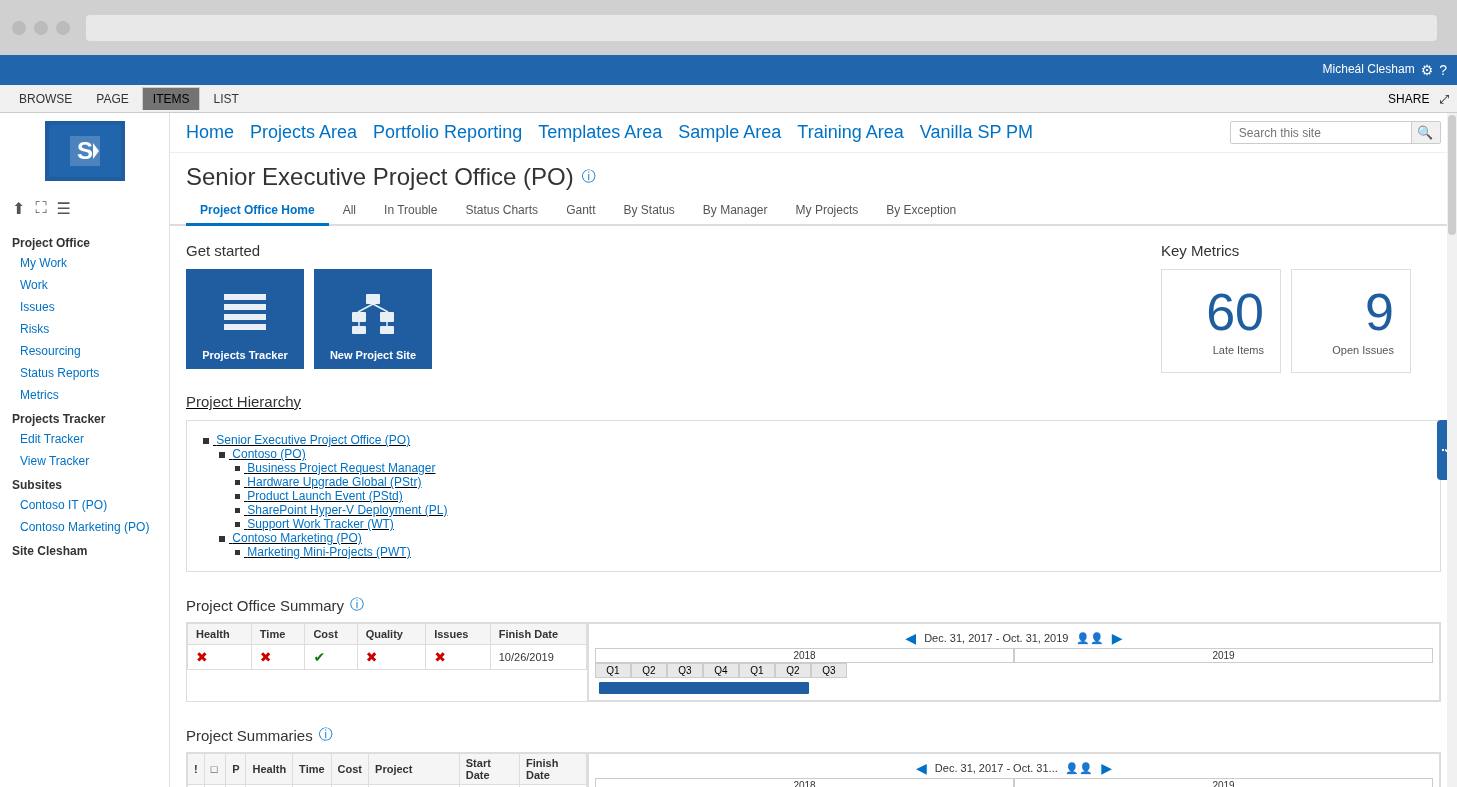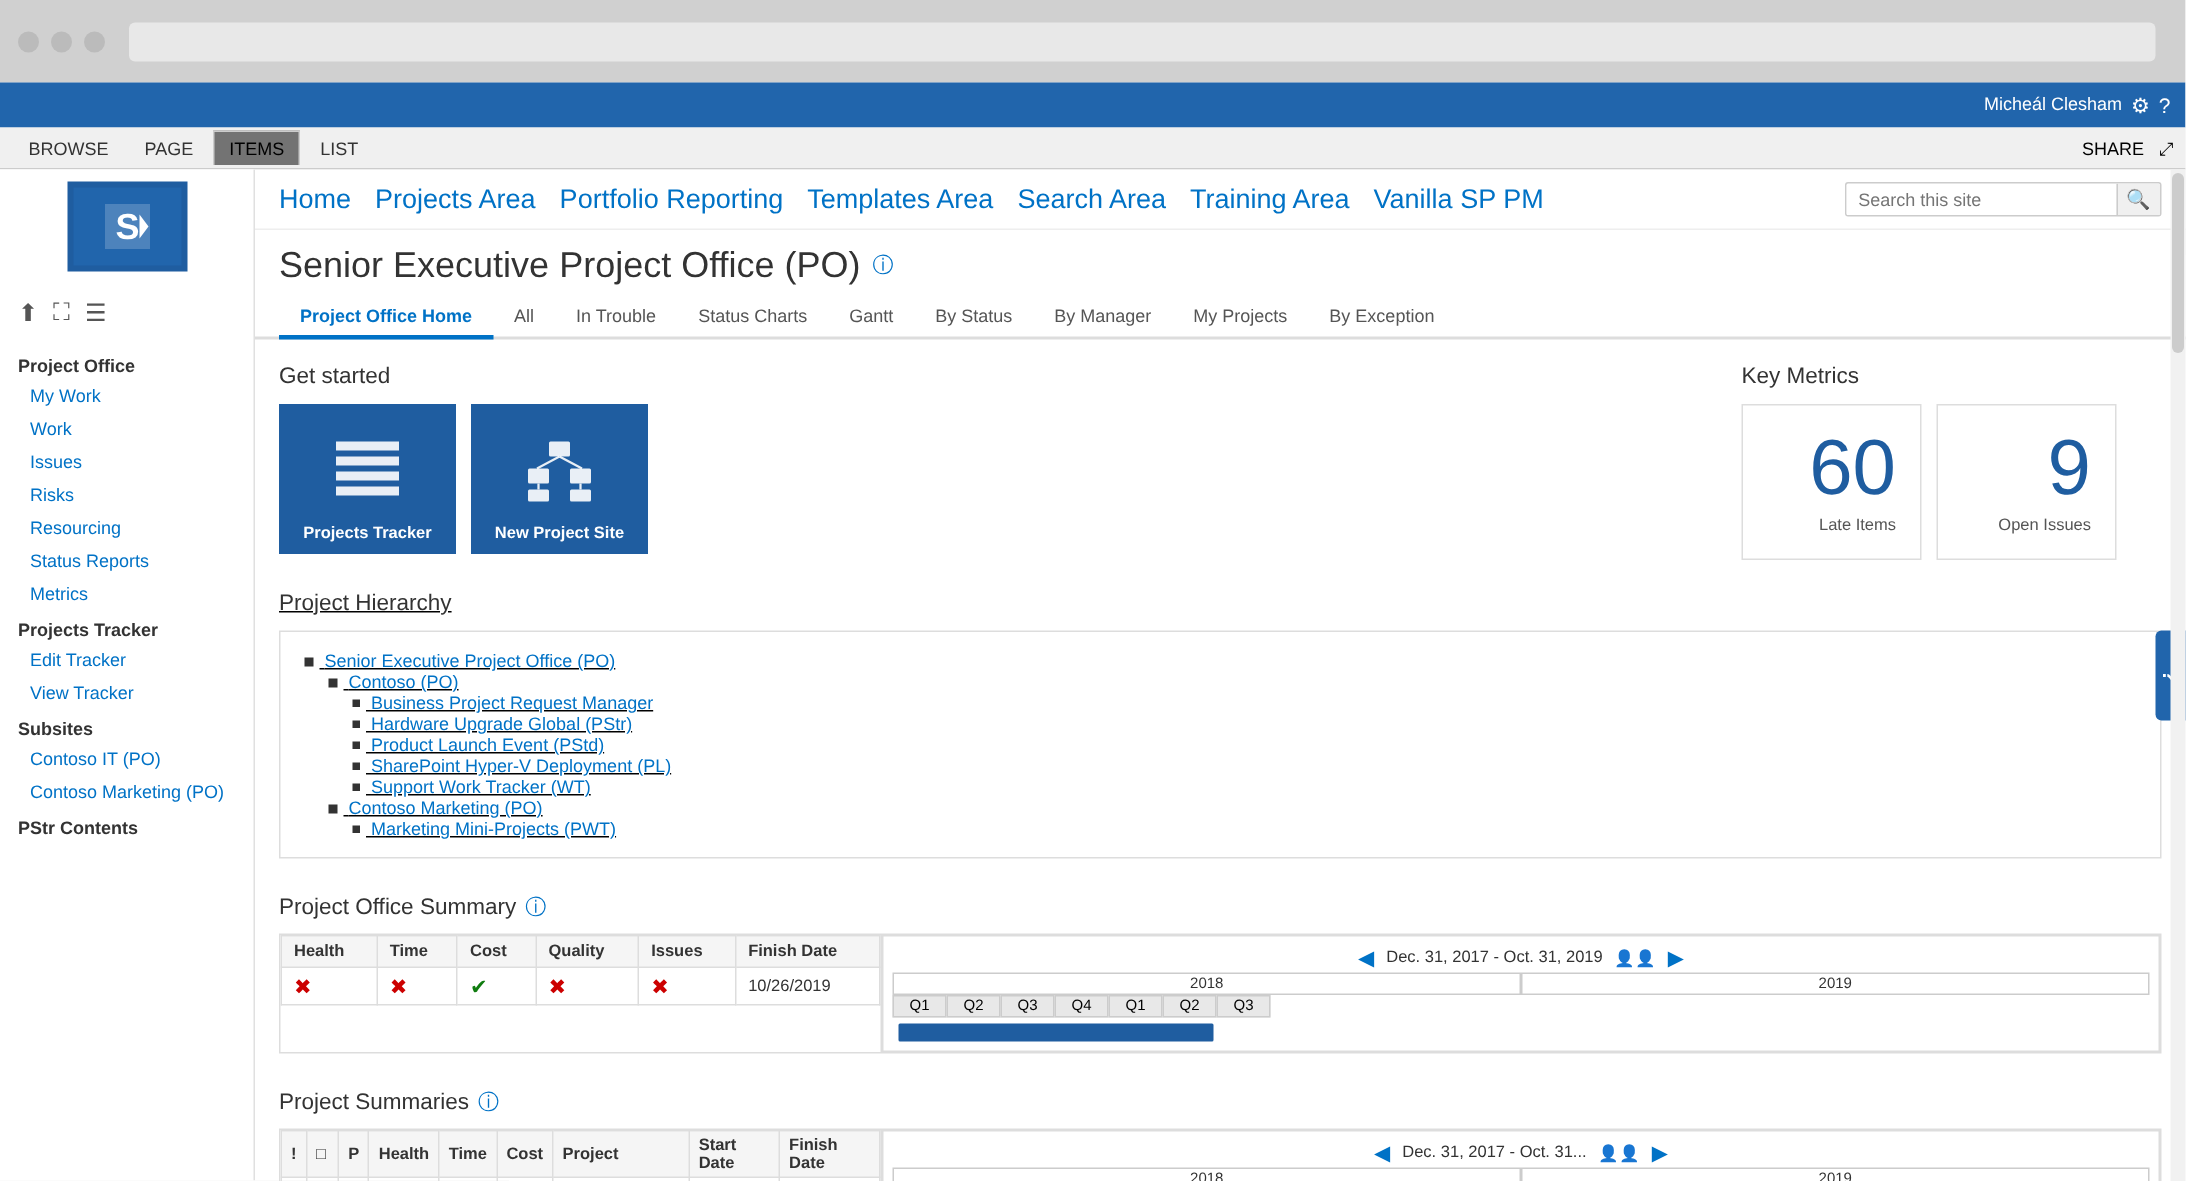--- a/index.html
+++ b/index.html
@@ -331,20 +331,21 @@
       margin-right: 4px;
       vertical-align: middle;
     }
 
     
     .summary-title {
       font-size: 15px;
       color: #333;
       margin-bottom: 8px;
       display: flex;
+      align-items: center;
       gap: 6px;
       margin-top: 24px;
     }
     .summary-table {
       width: 100%;
       border-collapse: collapse;
       font-size: 11px;
       border: 1px solid #ddd;
     }
     .summary-table th {
@@ -507,31 +508,31 @@
     <div class="sidebar-item">Metrics</div>
 
     <div class="sidebar-section-header">Projects Tracker</div>
     <div class="sidebar-item">Edit Tracker</div>
     <div class="sidebar-item">View Tracker</div>
 
     <div class="sidebar-section-header">Subsites</div>
     <div class="sidebar-item">Contoso IT (PO)</div>
     <div class="sidebar-item">Contoso Marketing (PO)</div>
 
-    <div class="sidebar-section-header">PStr Contents</div>
+    <div class="sidebar-section-header">Site Clesham</div>
   </div>
 
   <div class="sp-content" style="position:relative;">
 
     <div class="sp-topnav">
       <a>Home</a>
       <a>Projects Area</a>
       <a>Portfolio Reporting</a>
       <a>Templates Area</a>
-      <a>Search Area</a>
+      <a>Sample Area</a>
       <a>Training Area</a>
       <a>Vanilla SP PM</a>
       <div class="sp-search">
         <input type="text" placeholder="Search this site" style="">
         <button class="sp-search-btn">🔍</button>
       </div>
     </div>
 
     <div class="sp-page-title">
       <h1>

